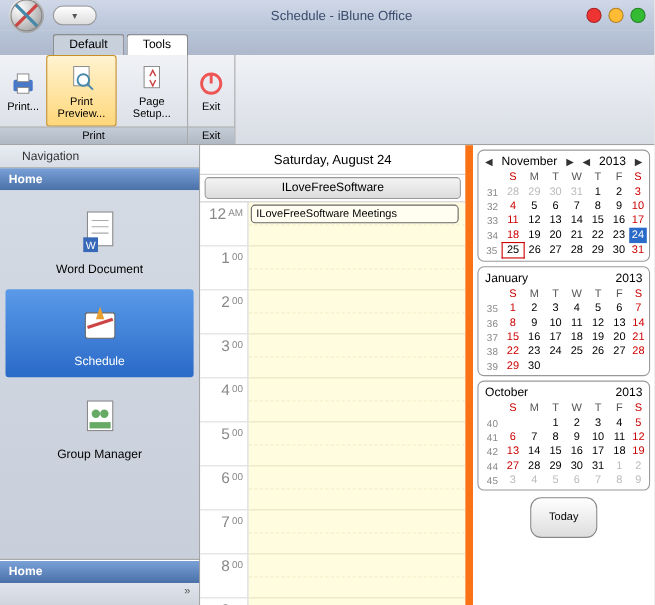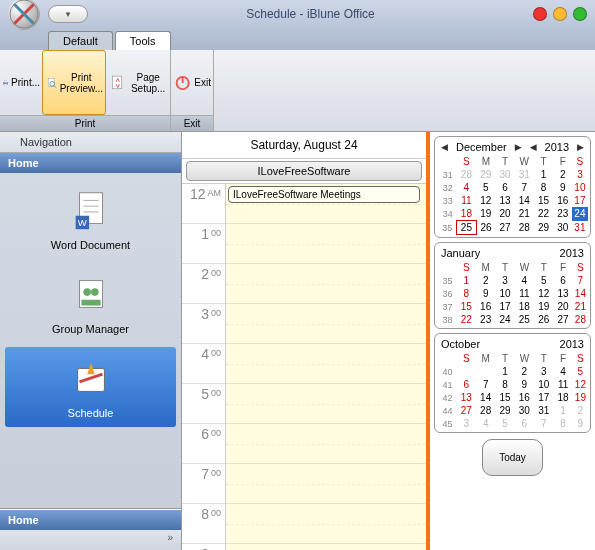--- a/index.html
+++ b/index.html
@@ -11,37 +11,37 @@
 .qat::after { content:"▾"; position:absolute; left:50%; top:50%; transform:translate(-50%,-50%); font-size:9px; color:#555;}
 .title { flex:1; text-align:center; color:#3a4a6a; font-size:12px; }
 .wbtns { display:flex; gap:6px; }
 .wbtn { width:14px; height:14px; border-radius:50%; border:1px solid rgba(0,0,0,0.3); }
 .tabs { height:22px; display:flex; align-items:flex-end; padding-left:48px; background:linear-gradient(#b8c4d8,#aeb8cc);}
 .tab { padding:3px 14px; font-size:11px; border:1px solid #888; border-bottom:none; background:#c8d0dc; border-radius:3px 3px 0 0; margin-right:2px; }
 .tab.active { background:#fff; }
 .ribbon { height:82px; background:linear-gradient(#f0f2f6,#d8dce4); border-bottom:1px solid #999; display:flex; }
 .rgroup { border-right:1px solid #aaa; display:flex; flex-direction:column; }
 .rbtns { display:flex; flex:1; }
-.rbtn { width:42px; display:flex; flex-direction:row; align-items:center; justify-content:center; padding:4px 2px; font-size:10px; text-align:center; gap:2px;}
+.rbtn { width:42px; display:flex; flex-direction:column; align-items:center; justify-content:center; padding:4px 2px; font-size:10px; text-align:center; gap:2px;}
 .rbtn.wide { width:64px; }
 .rbtn.sel { background:linear-gradient(#fff3d0,#ffd77a); border:1px solid #c89020; border-radius:3px; }
 .rbtn svg { width:28px; height:28px; }
 .rlabel { background:linear-gradient(#c4ccd8,#b0b8c4); text-align:center; font-size:10px; padding:2px 0; border-top:1px solid #aaa;}
 .main { display:flex; height:418px; }
 .nav { width:182px; background:linear-gradient(#e8ecf2,#dde2ea); display:flex; flex-direction:column; border-right:1px solid #999; }
 .navhead { padding:4px 20px; font-size:11px; color:#333; background:linear-gradient(#e8ecf2,#d8dde6); border-bottom:1px solid #aaa;}
 .secthead { background:linear-gradient(#7aa0d8,#4a70a8); color:#fff; padding:4px 8px; font-weight:bold; font-size:11px; }
 .navitems { flex:1; background:linear-gradient(#d4dae4,#c8cfda); display:flex; flex-direction:column; align-items:center; padding:6px 0; gap:4px; overflow:hidden;}
 .navitem { width:95%; display:flex; flex-direction:column; align-items:center; padding:8px 4px; font-size:11px; gap:6px; border-radius:3px;}
 .navitem.sel { background:linear-gradient(#5a9ae8,#2a6ac8); color:#fff; }
 .navitem svg { width:46px; height:46px; }
 .navfoot { border-top:1px solid #999; }
 .navfoot .secthead { border-top:1px solid #fff; }
 .navcoll { height:20px; background:linear-gradient(#e0e4ec,#d0d4dc); text-align:right; padding:2px 8px; font-size:10px; color:#555;}
-.sched { flex:1; background:#fff; display:flex; flex-direction:column; border-right:4px solid #f97316;}
+.sched { flex:1; background:#fff; display:flex; flex-direction:column; border-right:7px solid #f97316;}
 .datehead { text-align:center; padding:6px; font-size:12px; border-bottom:1px solid #ccc; }
 .evbar { margin:2px 4px; }
 .evbtn { width:100%; background:linear-gradient(#f4f4f4,#dcdcdc); border:1px solid #999; border-radius:4px; padding:3px; font-size:11px; text-align:center;}
 .grid { flex:1; display:flex; overflow:hidden; border-top:1px solid #ccc;}
 .times { width:44px; border-right:1px solid #ccc; }
 .trow { height:40px; border-bottom:1px solid #ddd; display:flex; align-items:flex-start; justify-content:flex-end; padding:2px 4px;}
 .trow .hr { font-size:14px; color:#888; }
 .trow .ap { font-size:9px; color:#888; margin-left:2px; margin-top:2px;}
 .slots { flex:1; background:#fffce0; position:relative;}
 .srow { height:40px; border-bottom:1px solid #e8e4c0; }
@@ -140,37 +140,37 @@
         <svg viewBox="0 0 48 48">
             <rect x="12" y="6" width="24" height="32" fill="#fff" stroke="#888"></rect>
             <line x1="16" y1="14" x2="32" y2="14" stroke="#aaa"></line>
             <line x1="16" y1="20" x2="32" y2="20" stroke="#aaa"></line>
             <line x1="16" y1="26" x2="32" y2="26" stroke="#aaa"></line>
             <rect x="8" y="30" width="14" height="14" fill="#3868b8"></rect>
             <text x="15" y="41" fill="#fff" font-size="10" text-anchor="middle">W</text>
           </svg>
         <span>Word Document</span>
       </div>
+      <div class="navitem sel">
+        <svg viewBox="0 0 48 48">
+            <rect x="10" y="14" width="28" height="24" rx="2" fill="#fff" stroke="#666"></rect>
+            <path d="M24 8 l-4 12 l8 0 z" fill="#e8a030"></path>
+            <path d="M12 28 l24 -8" stroke="#c44" stroke-width="3"></path>
+          </svg>
+        <span>Schedule</span>
+      </div>
       <div class="navitem">
         <svg viewBox="0 0 48 48">
             <rect x="12" y="10" width="24" height="28" fill="#fff" stroke="#888"></rect>
             <circle cx="20" cy="22" r="4" fill="#6a6"></circle>
             <circle cx="28" cy="22" r="4" fill="#6a6"></circle>
             <rect x="14" y="30" width="20" height="6" fill="#6a6"></rect>
           </svg>
         <span>Group Manager</span>
       </div>
-      <div class="navitem sel">
-        <svg viewBox="0 0 48 48">
-            <rect x="10" y="14" width="28" height="24" rx="2" fill="#fff" stroke="#666"></rect>
-            <path d="M24 8 l-4 12 l8 0 z" fill="#e8a030"></path>
-            <path d="M12 28 l24 -8" stroke="#c44" stroke-width="3"></path>
-          </svg>
-        <span>Schedule</span>
-      </div>
     </div>
     <div class="navfoot">
       <div class="secthead">Home</div>
       <div class="navcoll">»</div>
     </div>
   </div>
 
   <div class="sched">
     <div class="datehead">Saturday, August 24</div>
     <div class="evbar">
@@ -232,21 +232,21 @@
           <div class="srow"></div>
           <div class="srow"></div>
         </div>
     </div>
   </div>
 
   <div class="cals" id="cals">
       <div class="mcal">
         <div class="mhead">
           <span class="arrow">◀</span>
-          <span>December</span>
+          <span>November</span>
           <span class="arrow">▶</span>
           <span class="arrow">◀</span>
           <span>2013</span>
           <span class="arrow">▶</span>
         </div>
         <table class="wgrid">
           <tbody>
             <tr>
               <th></th>
               <th class="sun">S</th>
@@ -360,20 +360,30 @@
             <tr>
               <td class="wk">38</td>
               <td class="sun">22</td>
               <td class="">23</td>
               <td class="">24</td>
               <td class="">25</td>
               <td class="">26</td>
               <td class="">27</td>
               <td class="sat">28</td>
             </tr>
+            <tr>
+              <td class="wk">39</td>
+              <td class="sun">29</td>
+              <td class="">30</td>
+              <td class=""></td>
+              <td class=""></td>
+              <td class=""></td>
+              <td class=""></td>
+              <td class=""></td>
+            </tr>
           </tbody>
         </table>
       </div>
       <div class="mcal">
         <div class="mhead">
           <span>October</span>
           <span>2013</span>
         </div>
         <table class="wgrid">
           <tbody>

